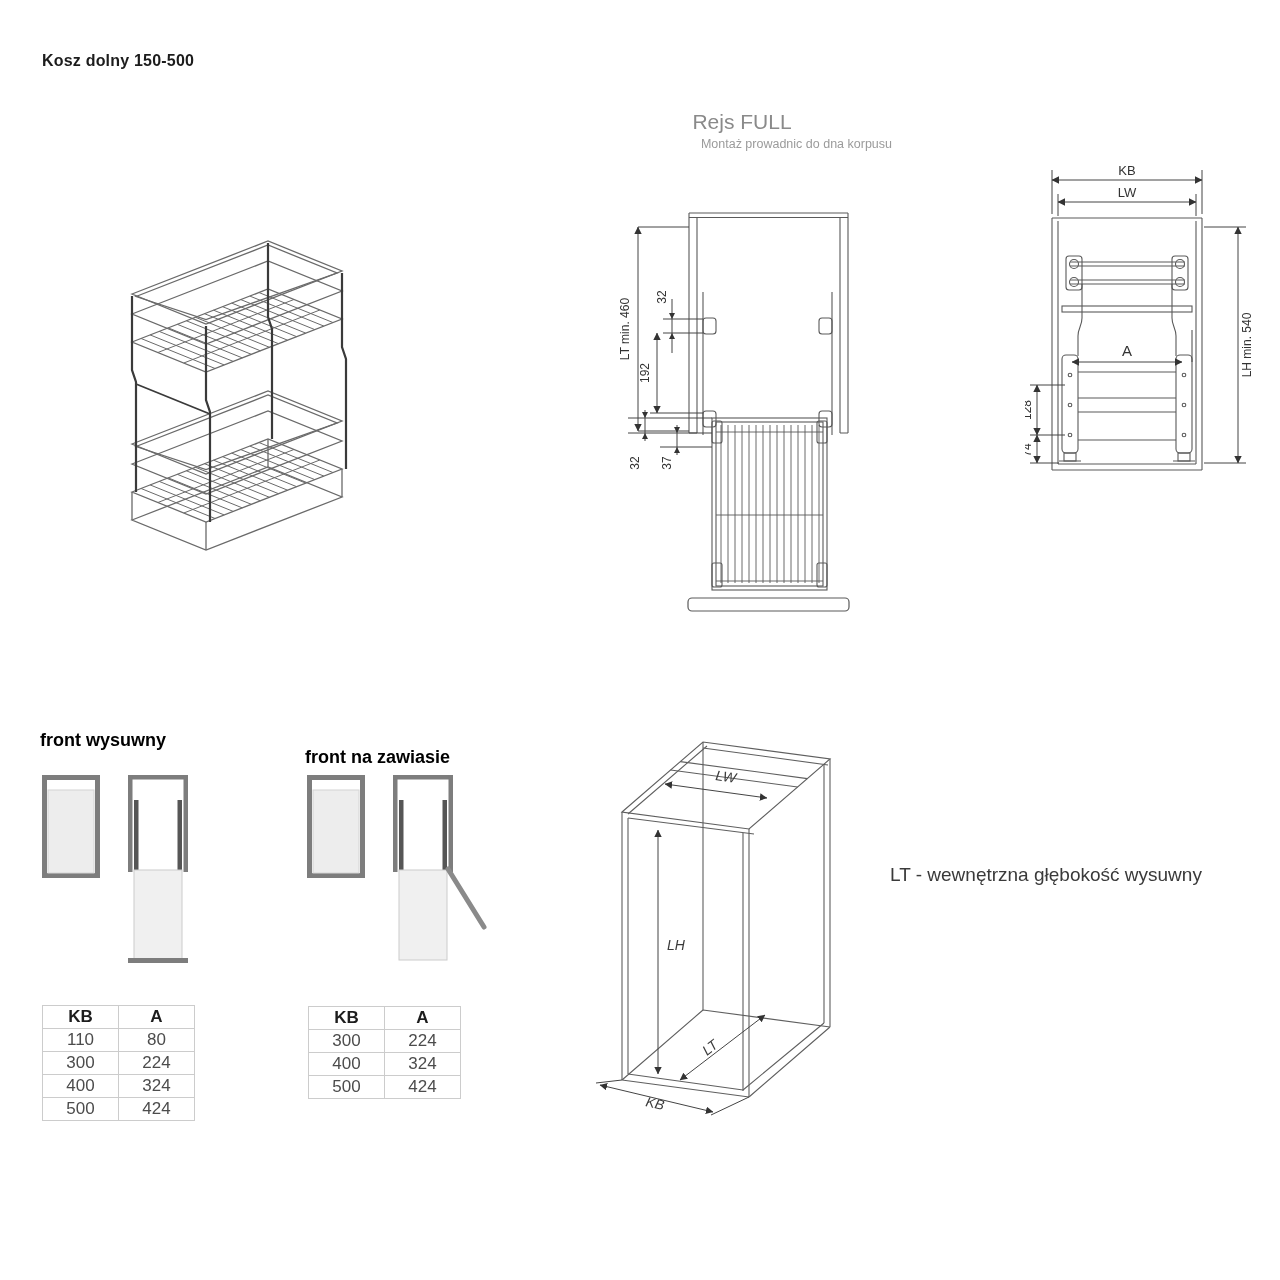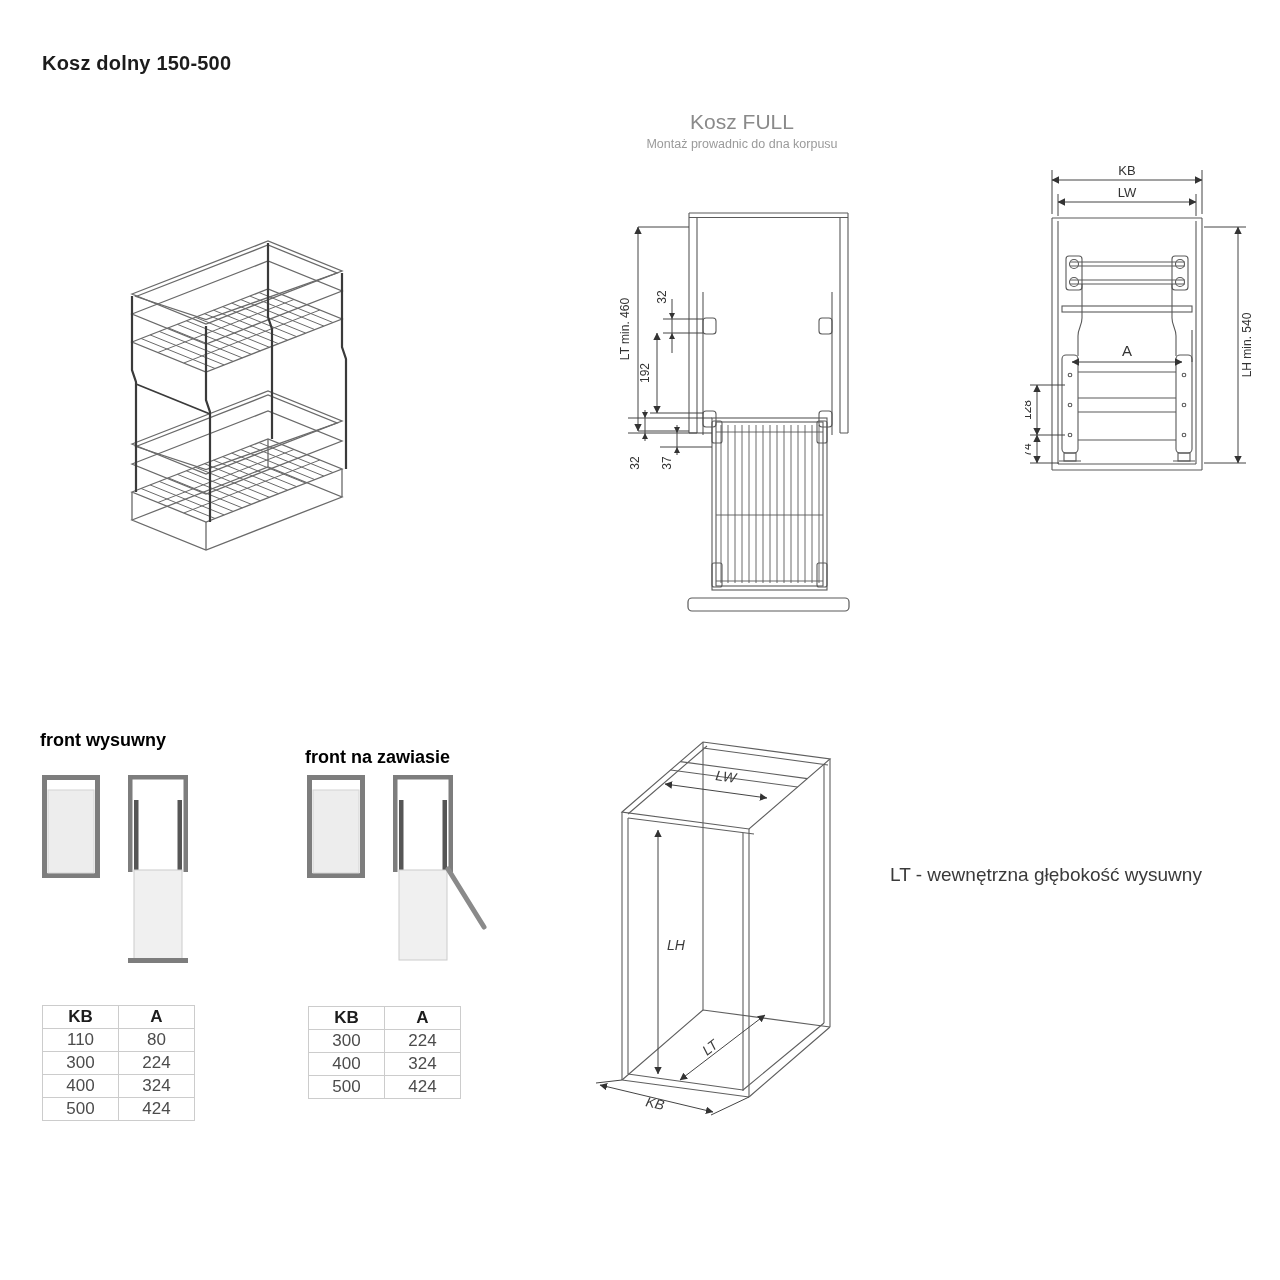--- a/index.html
+++ b/index.html
@@ -2,24 +2,24 @@
 <html><head>
 <meta charset="utf-8">
 <style>
   html,body{margin:0;padding:0;}
   body{
     width:1280px;height:1280px;position:relative;background:#ffffff;
     font-family:"Liberation Sans","DejaVu Sans",sans-serif;color:#222;
     overflow:hidden;
   }
   .abs{position:absolute;}
-  #page-title{left:42px;top:52px;font-size:20px;font-weight:bold;color:#1c1c1c;letter-spacing:.2px;}
+  #page-title{left:42px;top:52px;font-size:16px;font-weight:bold;color:#1c1c1c;letter-spacing:.2px;}
   #rejs-header{left:592px;top:110px;width:300px;text-align:center;}
   #rejs-title{font-size:21px;color:#8a8a8a;}
-  #rejs-subtitle{font-size:12.5px;color:#9b9b9b;margin-top:3px;}
+  #rejs-subtitle{font-size:12.5px;color:#9b9b9b;margin-top:3px;text-align:right;}
   .section-label{font-size:18px;font-weight:bold;color:#000000;}
   #label-wysuwny{left:40px;top:730px;}
   #label-zawiasie{left:305px;top:747px;}
   
   #legend{left:890px;top:856px;font-size:19px;color:#3a3a3a;line-height:37px;}
   
   table.spec{border-collapse:collapse;font-size:17px;}
   table.spec td,table.spec th{
     border:1px solid #cccccc;width:75px;height:22px;text-align:center;padding:0;
   }
@@ -32,21 +32,21 @@
   .dim-t{font-size:12px;}
   .dim-t2{font-size:13px;}
   .ital{font-style:italic;font-size:14px;fill:#3c3c3c;}
 </style>
 </head>
 <body>
 
 <div class="abs" id="page-title">Kosz dolny 150-500</div>
 
 <div class="abs" id="rejs-header">
-  <div id="rejs-title">Kosz FULL</div>
+  <div id="rejs-title">Rejs FULL</div>
   <div id="rejs-subtitle">Montaż prowadnic do dna korpusu</div>
 </div>
 
 <svg class="abs" style="left:100px;top:222px;" width="300" height="335" viewBox="0 0 300 335">
   <g id="tier" fill="none" stroke="#6a6a6a" stroke-width="1.3">
     <polygon points="32,72 168,19 242,49 106,102"></polygon>
     <polygon points="36,74.5 168,23 237,51 106,97.5"></polygon>
     <polygon points="32,92 168,39 242,69 106,122"></polygon>
     <polygon points="32,120 168,67 242,97 106,150"></polygon>
     <path stroke-width="1" d="M41.1,116.5 l74,30 M50.1,112.9 l74,30 M59.2,109.4 l74,30 M68.3,105.9 l74,30 M77.3,102.3 l74,30 M86.4,98.8 l74,30 M95.5,95.3 l74,30 M104.5,91.7 l74,30 M113.6,88.2 l74,30 M122.7,84.7 l74,30 M131.7,81.1 l74,30 M140.8,77.6 l74,30 M149.9,74.1 l74,30 M158.9,70.5 l74,30"></path>

